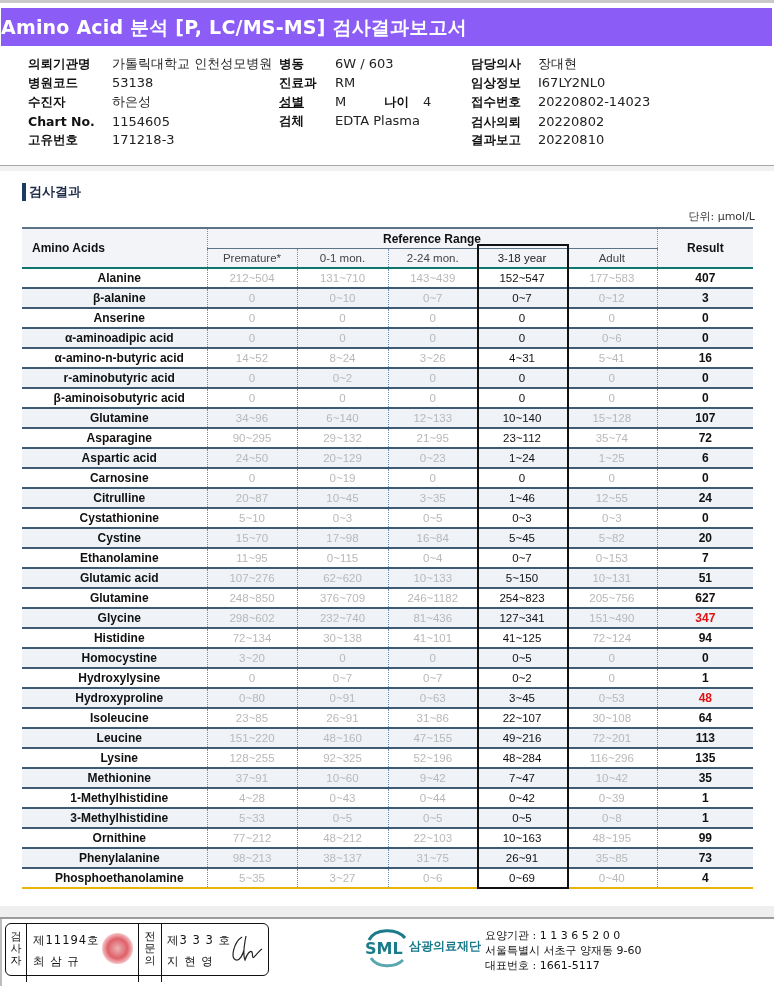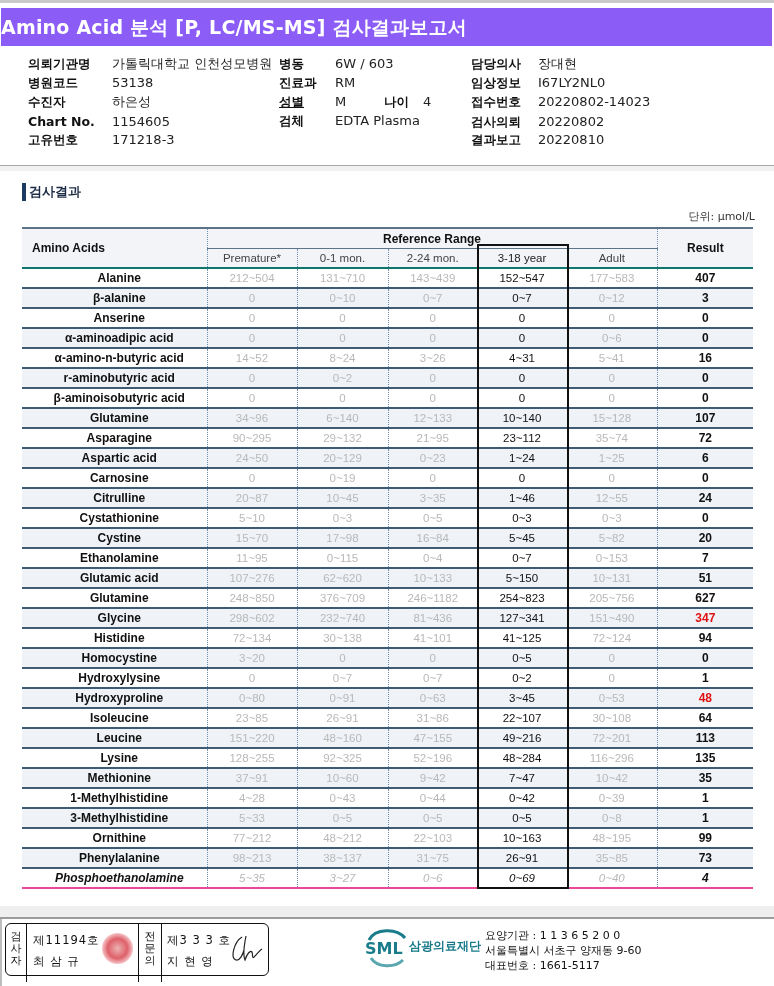--- a/index.html
+++ b/index.html
@@ -31,21 +31,21 @@
   table.res thead tr.h1 th { height:19px; }
   table.res thead tr.h2 th { height:18px; font-weight:normal; color:#444; font-size:11.5px; }
   table.res thead tr.h1 { border-top:2px solid #5c7388; }
   table.res thead tr.h2 { border-bottom:2px solid #0f766e; }
   table.res th.aa { text-align:left; padding-left:10px; }
   table.res th.rr { border-bottom:1px solid #5c7388; }
   table.res .dl { border-left:1px dotted #6f8fb5; }
   table.res td { height:18px; padding:0; font-size:11.5px; text-align:center; color:#b8b8b8; white-space:nowrap; }
   table.res tbody tr { border-bottom:2px solid #3f5a73; }
   table.res tbody tr:nth-child(even) td { background:#eff2f7; }
-  table.res tbody tr:last-child { border-bottom:2px solid #ec4899;font-style:italic; }
+  table.res tbody tr:last-child { border-bottom:2px solid #eab308; }
   table.res td.name { text-align:center; padding-left:10px; color:#111; font-weight:bold; font-size:12px; }
   table.res td.hl { color:#111; }
   table.res td.result { color:#111; font-weight:bold; font-size:12px;margin-top:48px; }
   table.res td.result.abn { color:#e01010; }
   .hl-box { position:absolute; left:477px; top:244px; width:88px; height:641px; border:2px solid #111; pointer-events:none; }
 
   .foot-band { position:absolute; left:0; top:906px; width:774px; height:11px; background:#efefef; }
   .foot-line { position:absolute; left:0; top:917px; width:774px; height:2px; background:#9c9c9c; }
   .foot-left { position:absolute; left:0; top:919px; width:2px; height:67px; background:#bdbdbd; }
   .sign-box { position:absolute; left:5px; top:923px; width:262px; height:51px; border:1px solid #111; border-radius:6px; }

